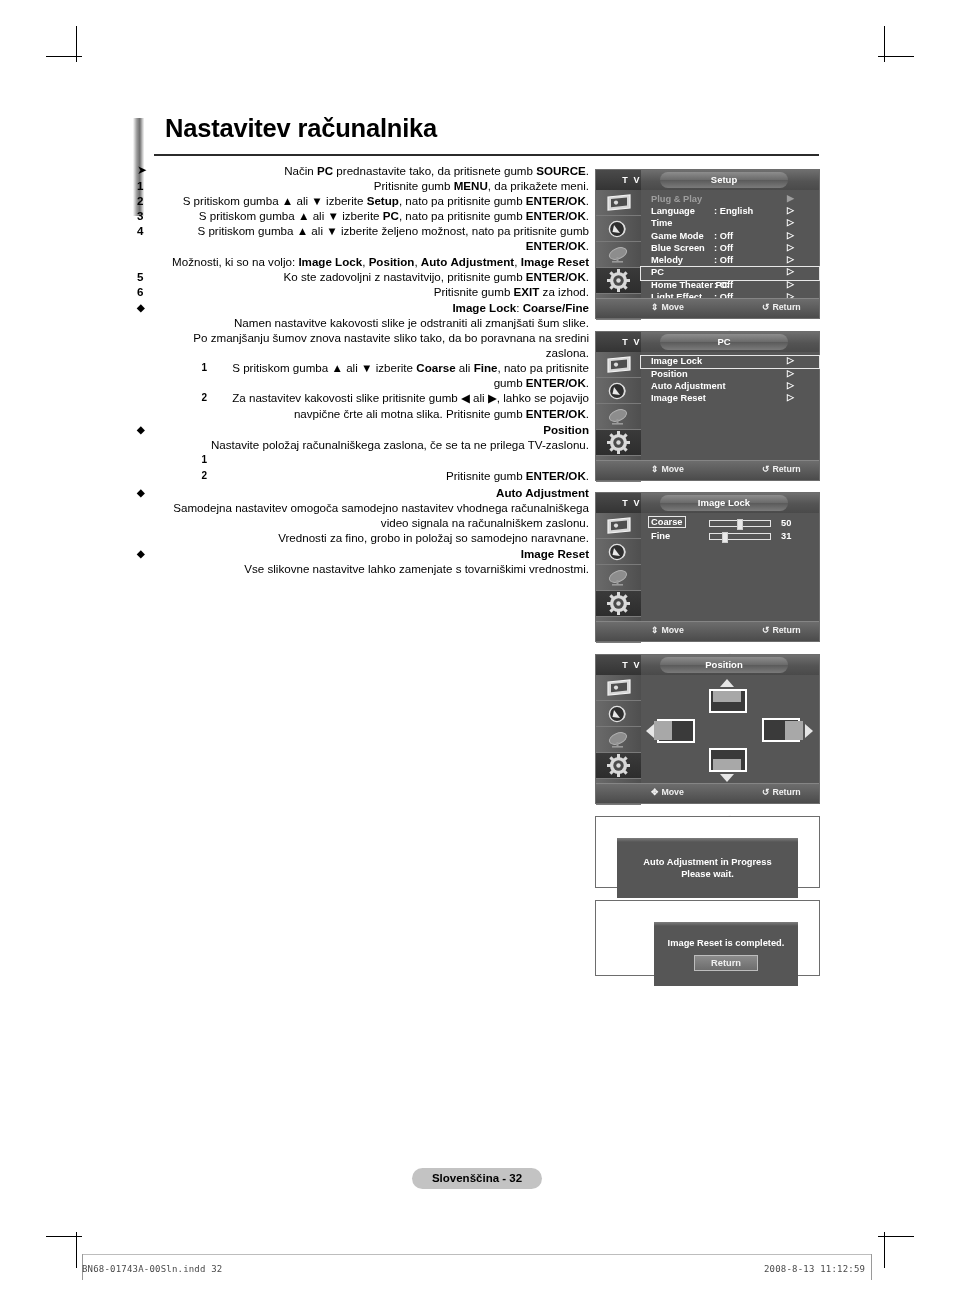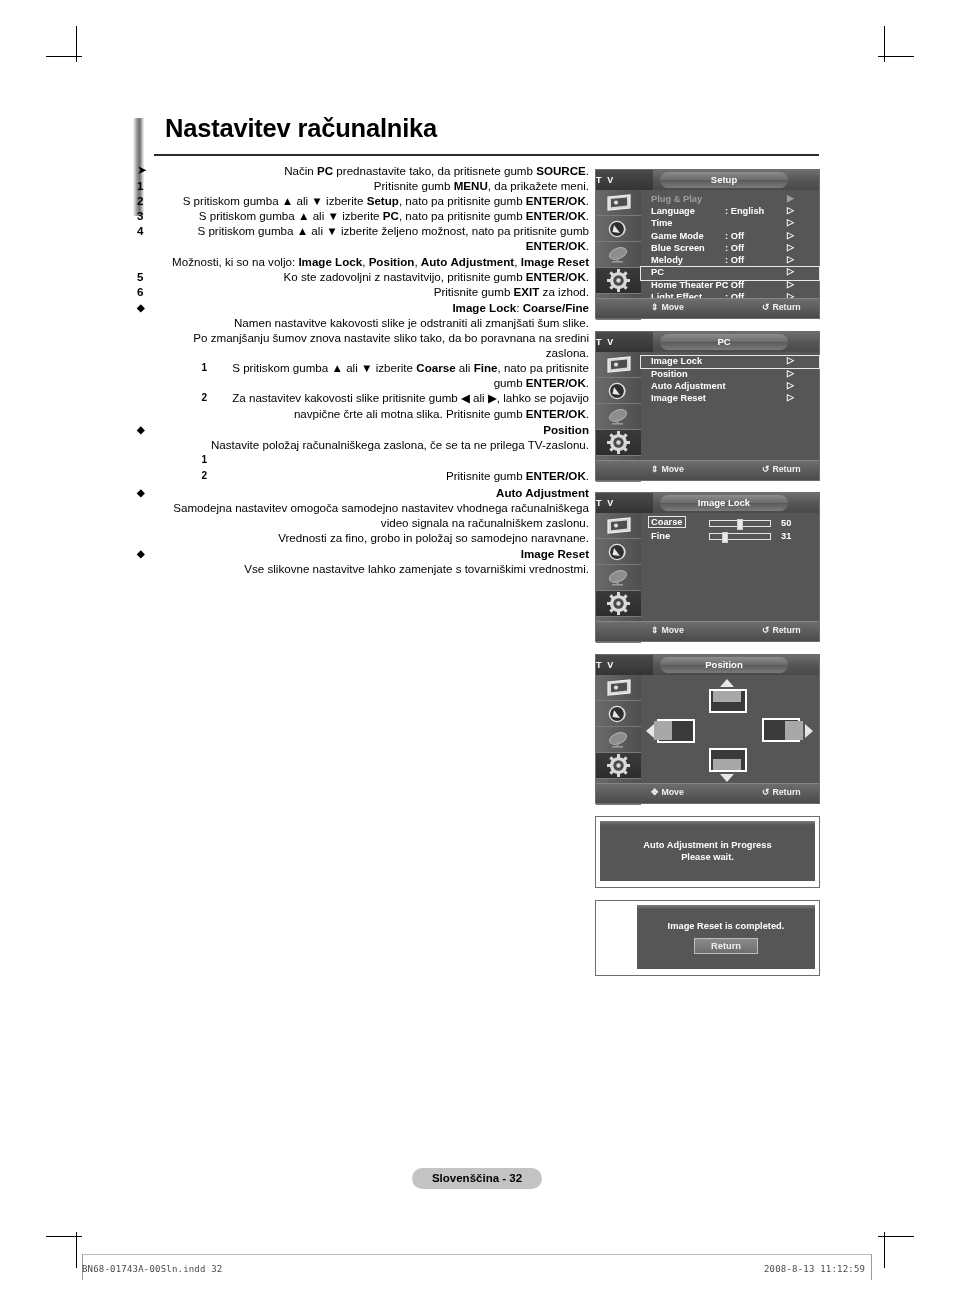--- a/index.html
+++ b/index.html
@@ -35,23 +35,23 @@
   .sub .row .marker{width:22px;flex:0 0 22px;}
   .bullet-blk{margin-top:1px;}
   .bullet-blk .marker{width:24px;flex:0 0 24px;font-size:10px;line-height:16px;}
   .diamond{font-size:10px;}
 
   
   .osd{position:absolute;width:225px;height:150px;border:1px solid #6d6d6d;
     background:#565656;box-sizing:border-box;color:#fff;}
   .osd-top{position:absolute;left:0;top:0;right:0;height:20px;
     background:linear-gradient(to bottom,#6f6f6f 0%,#545454 55%,#4a4a4a 100%);}
-  .osd-tv{position:absolute;left:0;top:0;width:57px;height:20px;
+  .osd-tv{position:absolute;left:0;top:0;width:45px;height:20px;
     background:linear-gradient(to bottom,#4a4a4a,#343434);
-    font-size:9px;font-weight:bold;letter-spacing:1.6px;text-align:left;line-height:20px;color:#fff;}
+    font-size:9px;font-weight:bold;letter-spacing:1.6px;text-align:right;line-height:20px;color:#fff;}
   .osd-title{position:absolute;left:64px;top:2px;width:128px;height:16px;border-radius:9px;
     background:linear-gradient(to bottom,#8d8d8d 0%,#6b6b6b 48%,#5b5b5b 52%,#7a7a7a 100%);
     color:#fff;font-size:9.5px;font-weight:bold;text-align:center;line-height:16px;}
   .osd-side{position:absolute;left:0;top:20px;width:45px;bottom:19px;
     background:linear-gradient(to right,#6a6a6a,#4f4f4f);}
   .osd-icon{position:relative;height:25px;border-bottom:1px solid #7a7a7a;
     display:flex;align-items:center;justify-content:center;}
   .osd-icon.active{background:linear-gradient(to bottom,#3a3a3a,#2d2d2d);}
   .osd-body{position:absolute;left:45px;top:20px;right:0;bottom:19px;}
   .osd-bottom{position:absolute;left:0;right:0;bottom:0;height:19px;
@@ -59,21 +59,21 @@
     border-top:1px solid #858585;}
   .osd-bottom .hint{position:absolute;font-size:8.8px;font-weight:bold;color:#f0f0f0;top:3px;}
   .hint-move{left:55px;}
   .hint-enter{left:128px;margin-top:27px;}
   .hint-return{left:166px;}
   .hint .g{display:inline-block;margin-right:3px;}
 
   
   .mrow{position:relative;height:11.6px;margin-bottom:0.6px;font-size:9.3px;font-weight:bold;white-space:nowrap;}
   .mrow .lbl{position:absolute;left:10px;top:0;}
-  .mrow .val{position:absolute;left:84px;top:0;}
+  .mrow .val{position:absolute;left:73px;top:0;}
   .mrow .arw{position:absolute;left:146px;top:-1px;font-size:9px;}
   .mrow.dim{color:#9e9e9e;}
   .mrow.sel{outline:1px solid #e8e8e8;height:12.4px;}
   .mrow .more{position:absolute;left:22px;top:0;}
 
   
   .srow{position:relative;height:12px;margin-bottom:1px;font-size:9.3px;font-weight:bold;}
   .srow .lbl{position:absolute;left:10px;top:0;}
   .srow.selbox .lbl{outline:1px solid #e8e8e8;padding:0 2px;left:8px;top:-1px;}
   .sld{position:absolute;left:68px;top:2px;width:62px;height:7px;border:1px solid #e6e6e6;background:#565656;box-sizing:border-box;}
@@ -81,21 +81,21 @@
   .srow .num{position:absolute;left:140px;top:0;font-size:9.3px;}
 
   
   .posdiag{position:absolute;left:0;top:0;right:0;bottom:0;}
   .pscr{position:absolute;border:2px solid #fff;box-sizing:border-box;background:#3a3a3a;}
   .pinner{position:absolute;background:#a8a8a8;}
   .ptri{position:absolute;width:0;height:0;}
 
   
   .dlg{position:absolute;width:225px;border:1px solid #6d6d6d;background:#fff;box-sizing:border-box;}
-  .dlg-in{margin:4px;background:#565656;color:#fff;text-align:center;
+  .dlg-in{margin:21px;background:#565656;color:#fff;text-align:center;
     background-image:linear-gradient(to bottom,#7d7d7d 0px,#606060 3px,#565656 4px);}
   .dlg-txt{font-size:9.3px;font-weight:bold;line-height:12px;}
   .dlg-btn{display:inline-block;margin-top:6px;padding:2px 16px;font-size:9.3px;font-weight:bold;
     background:linear-gradient(to bottom,#8b8b8b,#6d6d6d);border:1px solid #bdbdbd;color:#efefef;}
 
   
   #pagefoot{position:absolute;left:412px;top:1168px;width:130px;height:21px;border-radius:11px;
     background:#c3c3c3;text-align:center;line-height:21px;font-size:11.5px;font-weight:bold;color:#000;}
   .printmark{position:absolute;font-family:"DejaVu Sans Mono",monospace;font-size:9px;color:#4a4a4a;top:1264px;letter-spacing:0.2px;}
   #pm-left{left:82px;}

